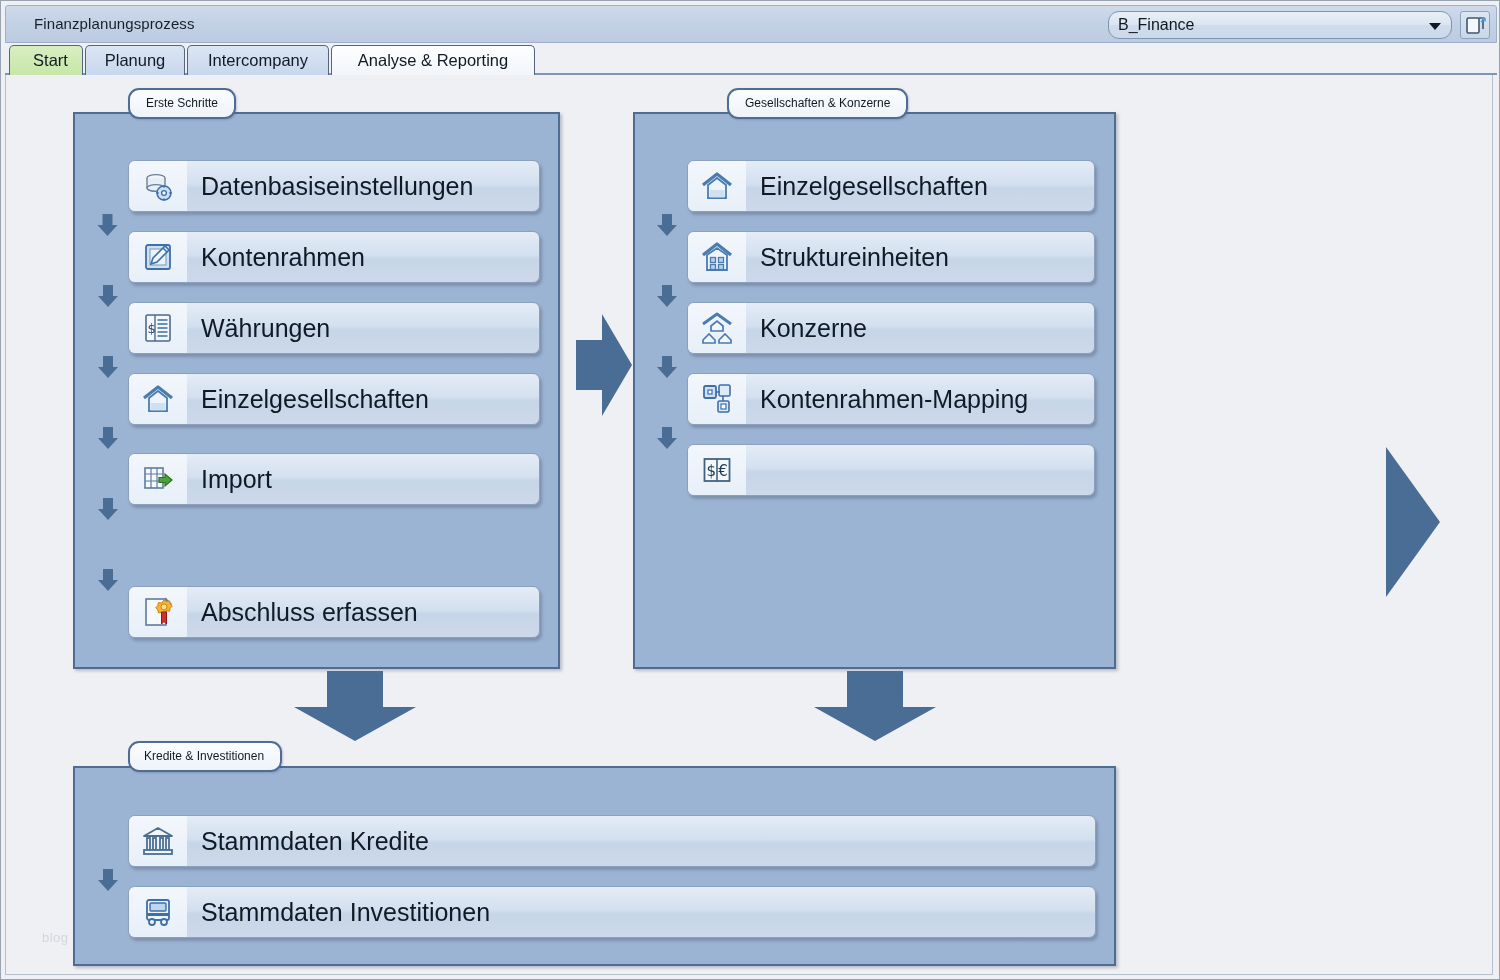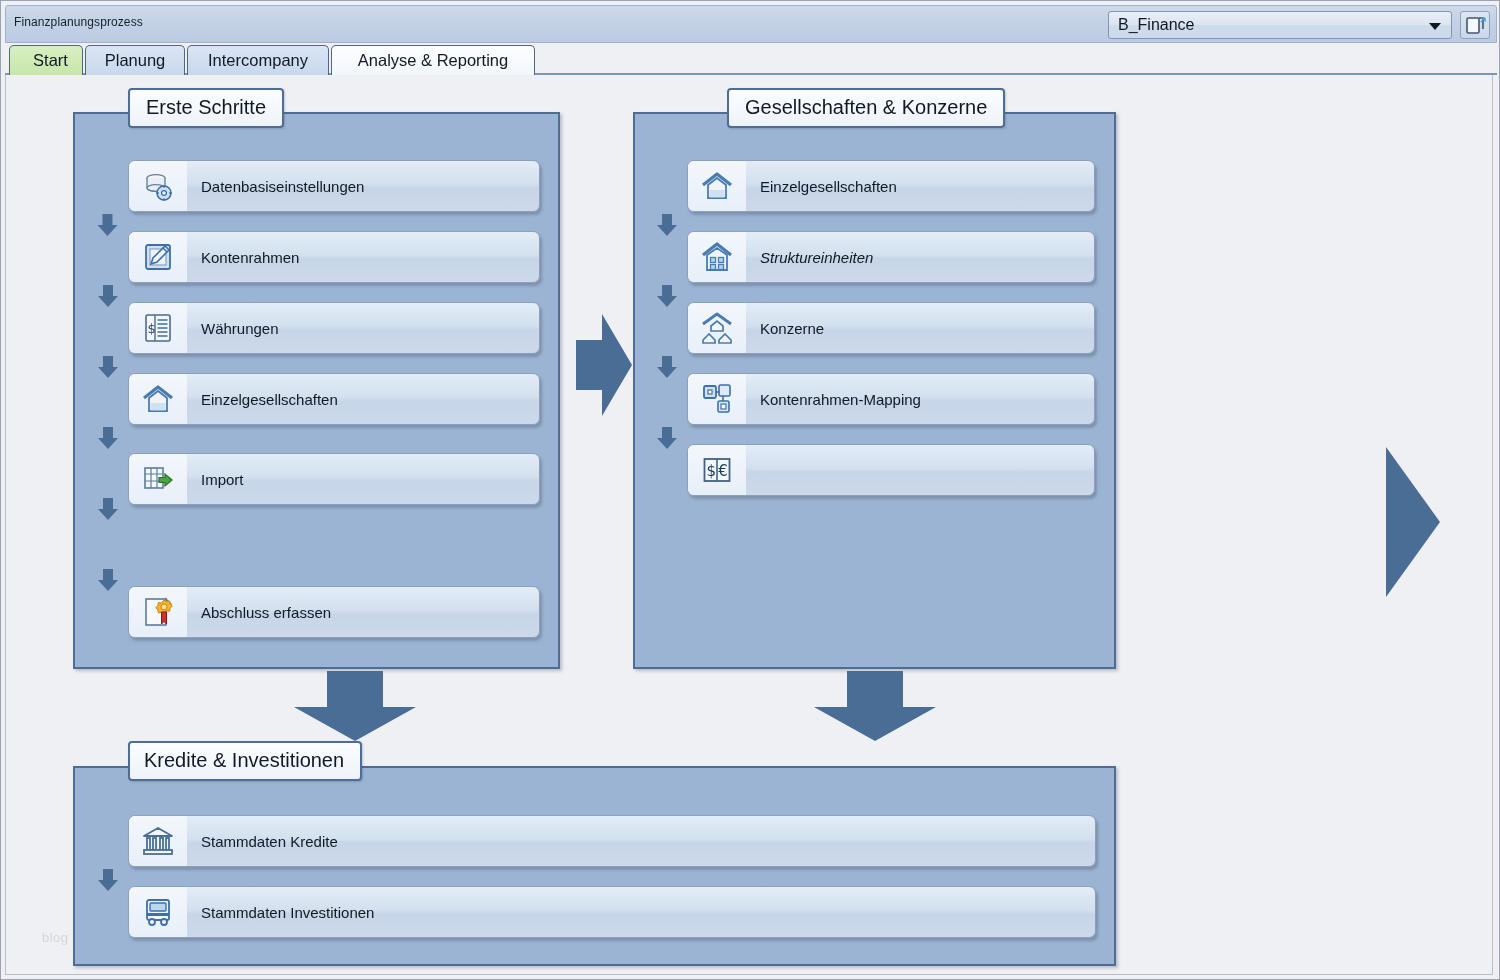--- a/index.html
+++ b/index.html
@@ -24,34 +24,34 @@
     position: absolute;
     left: 4px; top: 4px;
     width: 1492px; height: 38px;
     background: linear-gradient(to bottom, #cfdaea 0%, #c3d1e5 50%, #bccbe2 100%);
     border: 1px solid #9fb0c9;
     border-radius: 3px 3px 0 0;
     box-sizing: border-box;
   }
   .title-text {
     position: absolute;
-    left: 8px; top: 9px;
-    font-size: 12px;
+    left: 28px; top: 9px;
+    font-size: 15px;
     color: #16202b;
     letter-spacing: .1px;
     white-space: nowrap;
   }
 
   .combo {
     position: absolute;
     right: 44px; top: 5px;
     width: 344px; height: 28px;
     background: linear-gradient(to bottom, #e9eff7 0%, #dbe5f1 48%, #cfdcec 52%, #ccd9ea 100%);
     border: 1px solid #7e95b3;
-    border-radius: 3px;
+    border-radius: 11px;
     box-sizing: border-box;
   }
   .combo-value {
     position: absolute;
     left: 9px; top: 4px;
     font-size: 16px;
     color: #10181f;
     white-space: nowrap;
   }
   .combo-arrow {
@@ -118,24 +118,24 @@
     position: absolute;
     background: #9cb4d4;
     border: 2px solid #4f6c93;
     box-sizing: border-box;
     box-shadow: 2px 2px 3px rgba(60,70,90,.30);
   }
   .group-title {
     position: absolute;
     background: linear-gradient(to bottom,#fbfdff,#eef3fa);
     border: 2px solid #4f6c93;
-    border-radius: 4px;
+    border-radius: 11px;
     box-sizing: border-box;
     padding: 6px 16px 7px 16px;
-    font-size: 20px;
+    font-size: 12px;
     color: #101a24;
     white-space: nowrap;
     z-index: 5;
     box-shadow: 1px 1px 2px rgba(60,70,90,.25);
   }
 
   
   .item {
     position: absolute;
     height: 52px;
@@ -151,21 +151,21 @@
     left: 0; top: 0;
     width: 58px; height: 100%;
     background: linear-gradient(to bottom,#f3f7fc,#e7eff8);
     display: flex; align-items: center; justify-content: center;
   }
   .item-label {
     position: absolute;
     left: 72px; top: 0;
     height: 100%;
     display: flex; align-items: center;
-    font-size: 15px;
+    font-size: 25px;
     color: #101a24;
     white-space: nowrap;
   }
 
   
   .mini-arrow {
     position: absolute;
     width: 26px; height: 26px;
   }
   .big-arrow { position: absolute; }
@@ -339,21 +339,21 @@
       <div class="item-iconbox">
         <svg width="34" height="34" viewBox="0 0 34 34">
           <path d="M3 16 L17 5 L31 16" fill="none" stroke="#4a7cb0" stroke-width="3.2" stroke-linejoin="round"></path>
           <path d="M8 16 v13 h18 V16 L17 9 Z" fill="#eef4fa" stroke="#4a7cb0" stroke-width="1.8"></path>
           <rect x="9.5" y="21" width="15" height="7.5" fill="#cfe0f0" stroke="none"></rect>
         </svg>
       </div>
       <div class="item-label">Einzelgesellschaften</div>
     </div>
 
-    <div class="item" style="left:681px; top:156px; width:408px;font-style:italic;">
+    <div class="item" style="left:681px; top:156px; width:408px;">
       <div class="item-iconbox">
         <svg width="34" height="34" viewBox="0 0 34 34">
           <path d="M3 15 L17 4 L31 15" fill="none" stroke="#4a7cb0" stroke-width="3.2" stroke-linejoin="round"></path>
           <path d="M7 15 v15 h20 V15 L17 8 Z" fill="#eef4fa" stroke="#4a7cb0" stroke-width="1.8"></path>
           <g fill="#b7d3ec" stroke="#4a7cb0" stroke-width="1.3">
             <rect x="10.5" y="17.5" width="5" height="5"></rect>
               <rect x="18.5" y="17.5" width="5" height="5"></rect>
             <rect x="10.5" y="24.5" width="5" height="5"></rect>
               <rect x="18.5" y="24.5" width="5" height="5"></rect>
           </g>

